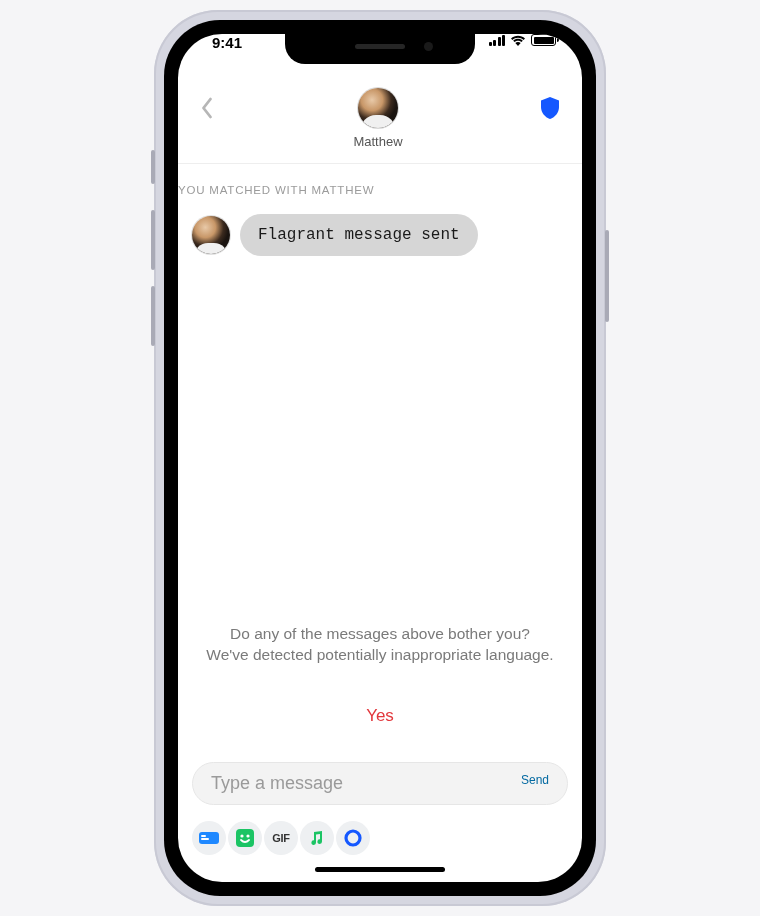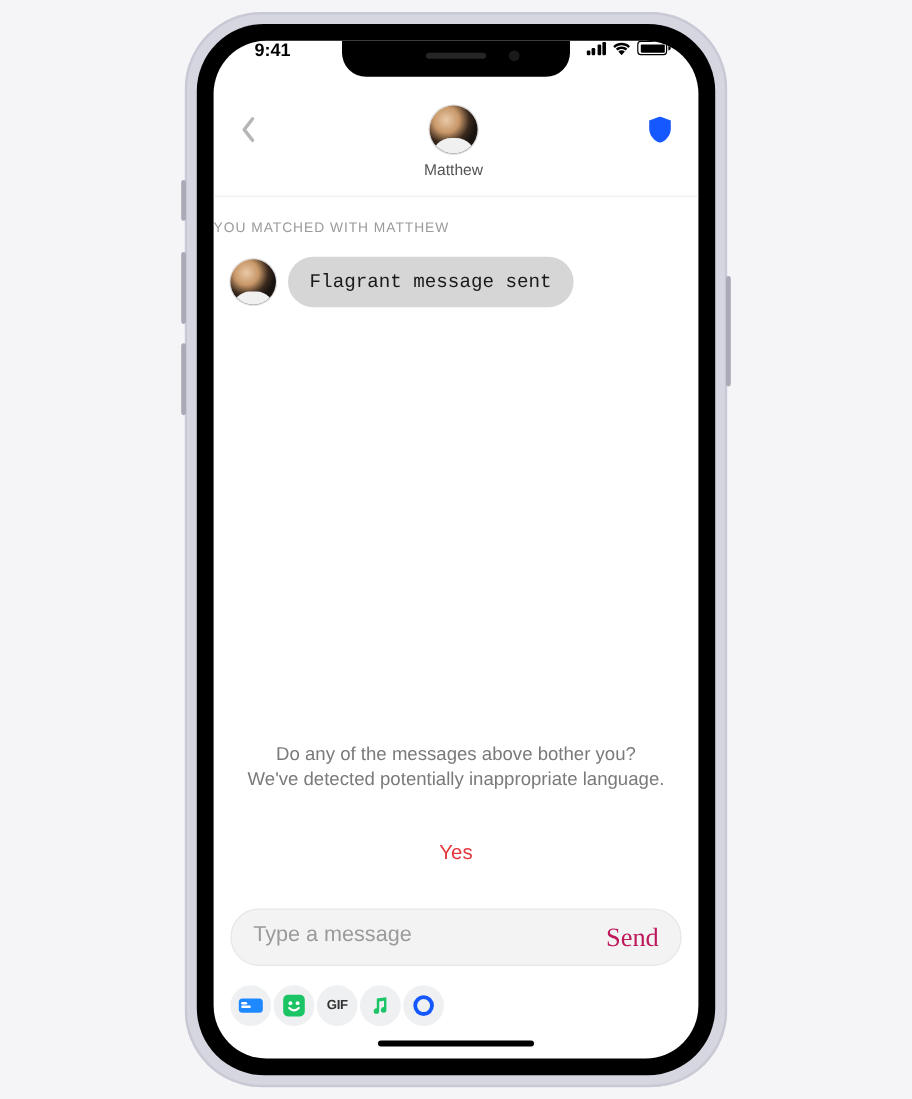--- a/index.html
+++ b/index.html
@@ -261,26 +261,25 @@
     .msg-input {
       flex: 1;
       border: none;
       background: transparent;
       font-size: 18px;
       color: #333;
       outline: none;
     }
     .msg-input::placeholder { color: #9a9a9a; }
     .send-btn {
-      font-size: 22px;
-      color: #be185d;
+      font-size: 12px;
+      color: #0369a1;
       background: none;
       border: none;
       font-weight: 400;
-      font-family: Liberation Serif, serif;
     }
     .toolbar {
       display: flex;
       gap: 2px;
       padding: 10px 14px 6px;
     }
     .tool-btn {
       width: 34px;
       height: 34px;
       border-radius: 50%;

